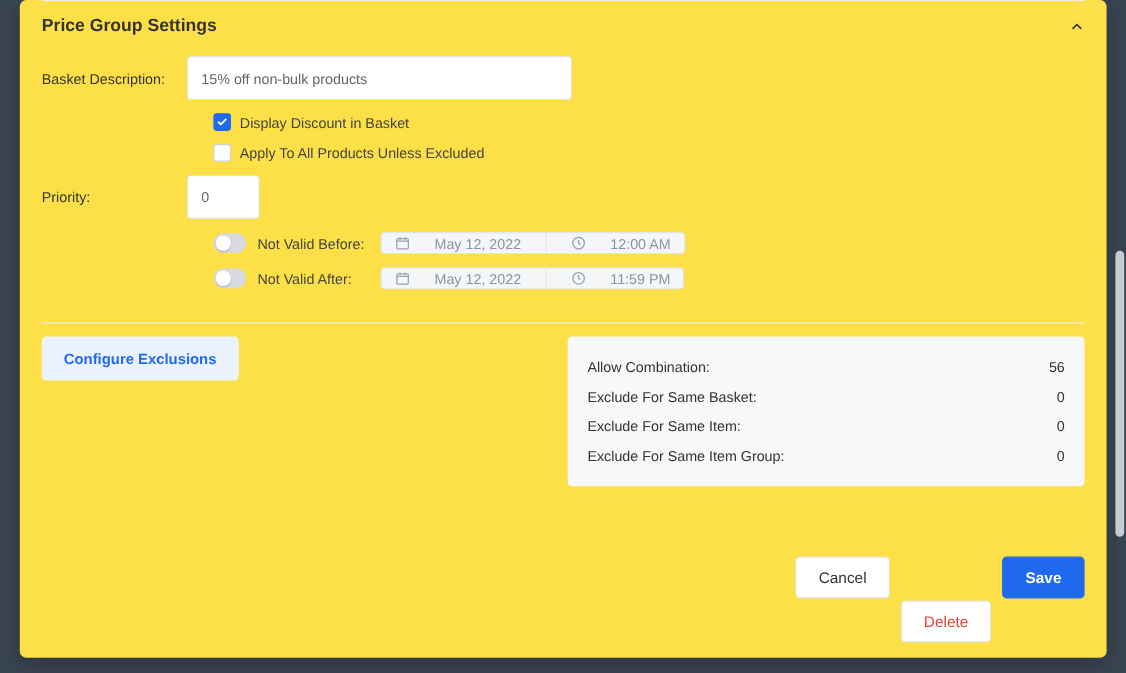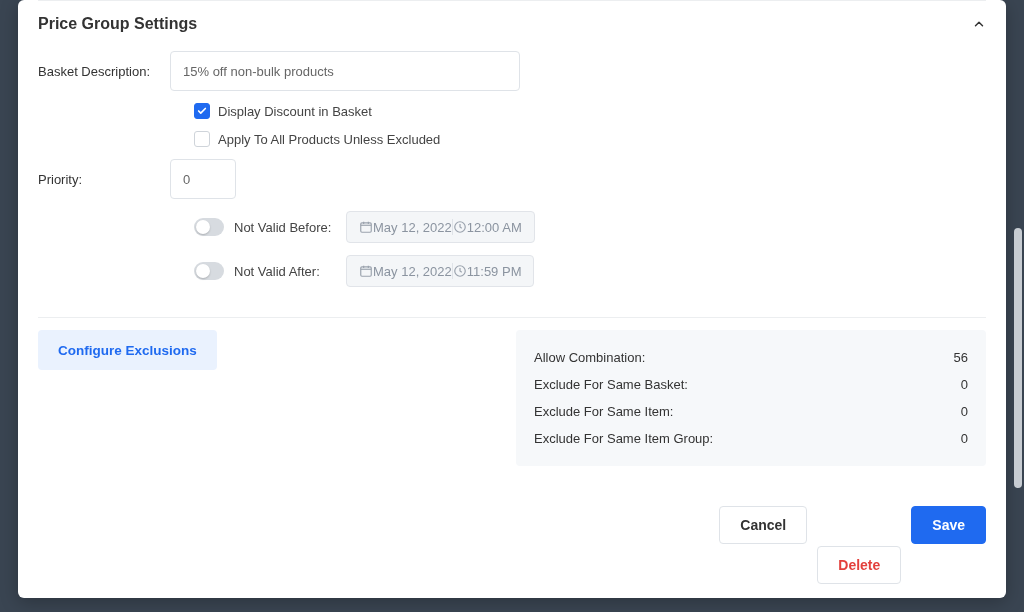--- a/index.html
+++ b/index.html
@@ -12,21 +12,21 @@
     position: relative;
     font-size: 13px;
     color: #222;
   }
   .modal {
     position: absolute;
     top: 0;
     left: 18px;
     right: 18px;
     bottom: 14px;
-    background: #ffffff;
+    background: #fde047;
     border-radius: 6px;
     box-shadow: 0 4px 18px rgba(0,0,0,.25);
     padding: 0 20px;
   }
   .section-head {
     display: flex;
     align-items: center;
     justify-content: space-between;
     padding: 14px 0 10px;
     cursor: pointer;
@@ -67,28 +67,28 @@
     width: 30px; height: 18px; border-radius: 10px;
     background:#d7dbe0; position:relative; flex-shrink:0;
   }
   .toggle::after {
     content:""; position:absolute; width:14px; height:14px; border-radius:50%;
     background:#fff; top:2px; left:2px; box-shadow:0 1px 2px rgba(0,0,0,.2);
   }
   .toggle-label { font-size:13px; color:#444; margin-left:10px; width:112px; }
   .dt-box {
     display:flex; align-items:center;
-    height: 32px;
+    height: 20px;
     border: 1px solid #e1e4e9;
     background:#f4f6f8;
     border-radius:4px;
     padding: 0 12px;
     color:#8b94a0;
     font-size:13px;
-    gap:0;
+    gap:22px;
     text-align:center;
   }
   .dt-box .sep { width:1px; height:16px; background:#dfe3e8; }
   .dt-box svg { flex-shrink:0; }
   .excl-body { display:flex; padding:12px 0 10px; }
   .config-btn {
     background:#eaf2fe;
     color:#1f6af0;
     font-weight:600;
     font-size:13.5px;
@@ -105,21 +105,21 @@
     border-radius:4px;
     padding:14px 18px;
   }
   .stat-row { display:flex; justify-content:space-between; font-size:13px; color:#333; padding:6px 0; }
   .footer {
     position:absolute;
     bottom:14px; right:20px;
     display:flex; gap:10px;
   }
   .btn {
-    height:38px; padding:0 20px; border-radius:4px; font-size:14px; font-weight:700;
+    height:38px; padding:0 20px; border-radius:4px; font-size:14px; font-weight:400;
     cursor:pointer; display:inline-flex; align-items:center; justify-content:center;
     border:1px solid #dfe3e8; background:#fff; color:#333;
   }
   .btn.delete { color:#e3403c;margin-top:40px; }
   .btn.save { background:#1f6af0; border-color:#1f6af0; color:#fff; font-weight:600; }
   .scroll-hint { position:absolute; top:228px; right:2px; width:8px; height:260px; background:#c7ccd2; border-radius:4px; }
 </style>
 </head>
 <body>
 

